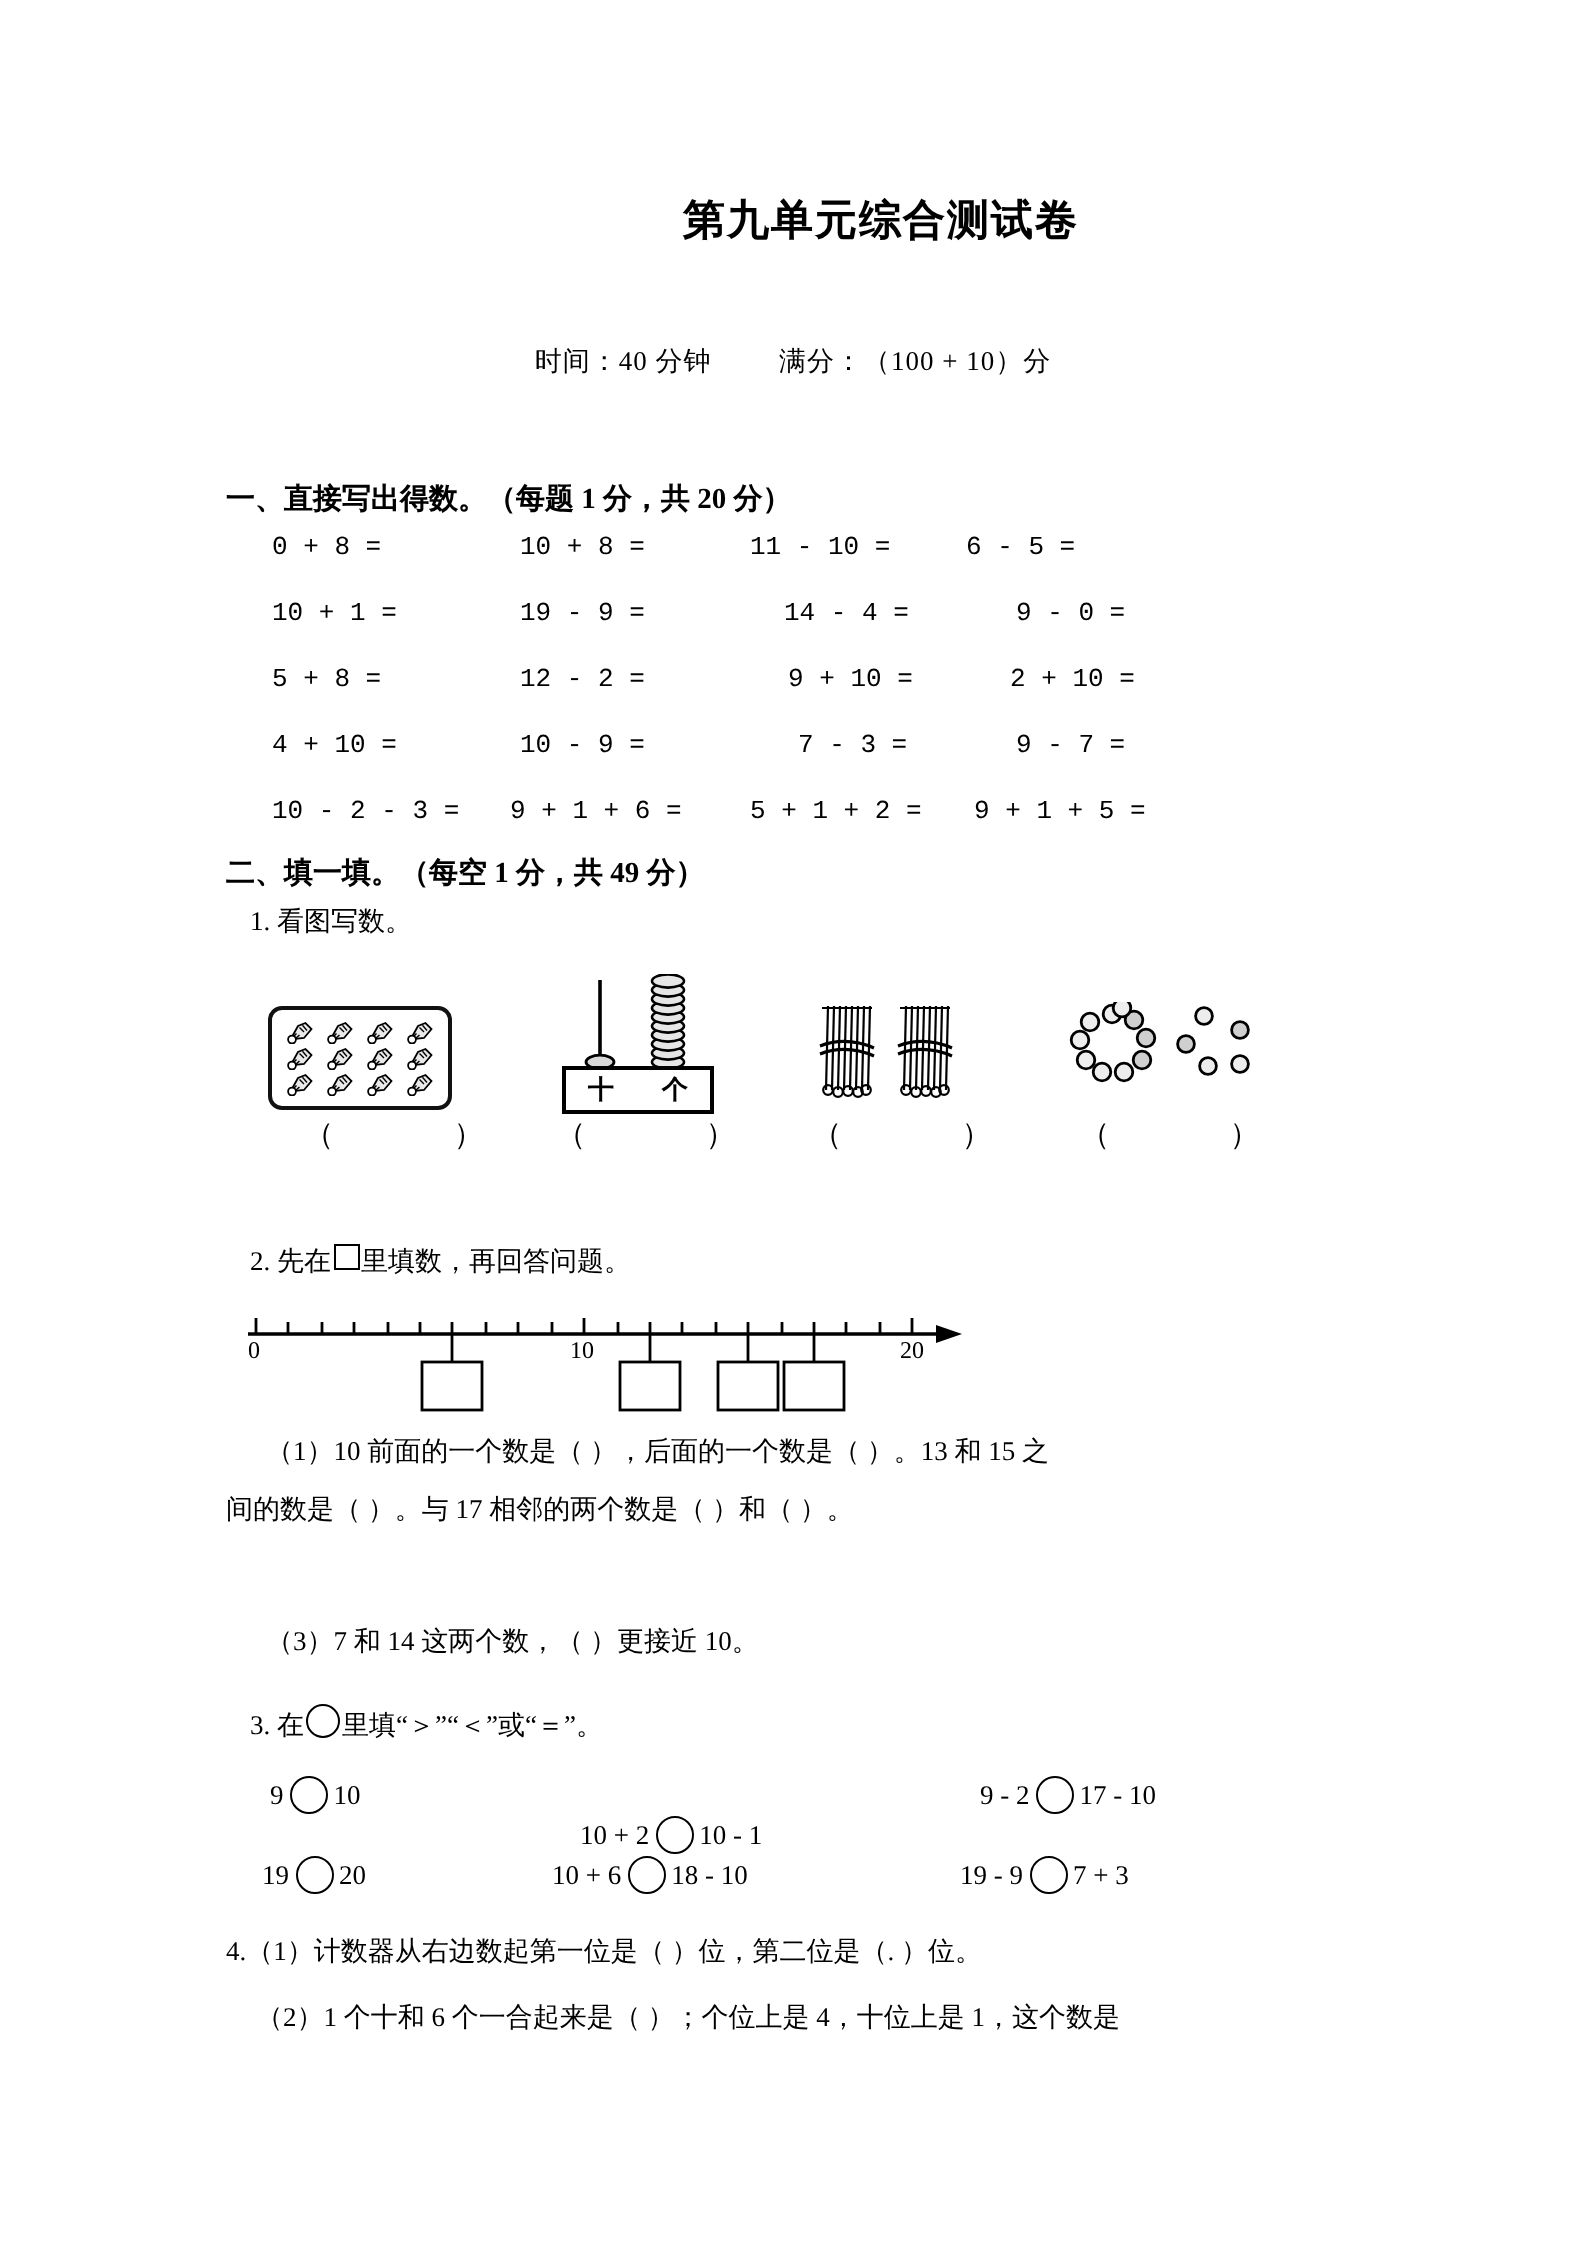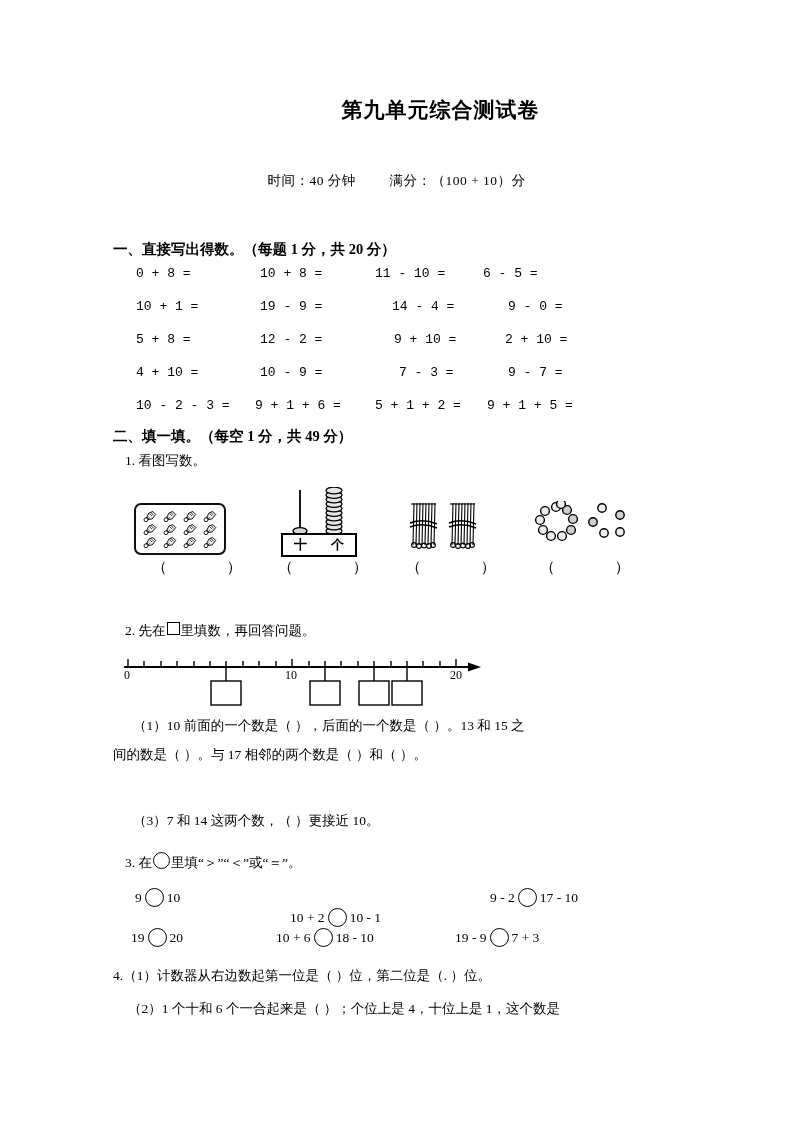--- a/index.html
+++ b/index.html
@@ -439,21 +439,21 @@
   <div class="cmp" style="left:131px; top:928px;">
     <span>19</span>
     <span class="circle"></span>
     <span>20</span>
   </div>
   <div class="cmp" style="left:276px; top:928px;">
     <span>10 + 6</span>
     <span class="circle"></span>
     <span>18 - 10</span>
   </div>
-  <div class="cmp" style="left:455px; top:928px;">
+  <div class="cmp" style="left:480px; top:928px;">
     <span>19 - 9</span>
     <span class="circle"></span>
     <span>7 + 3</span>
   </div>
 
   <div class="body-text" style="left:113px; top:967px;">4.（1）计数器从右边数起第一位是（        ）位，第二位是（.        ）位。</div>
   <div class="body-text" style="left:128px; top:1000px;">（2）1 个十和 6 个一合起来是（        ）；个位上是 4，十位上是 1，这个数是</div>
 
 </div>
 

